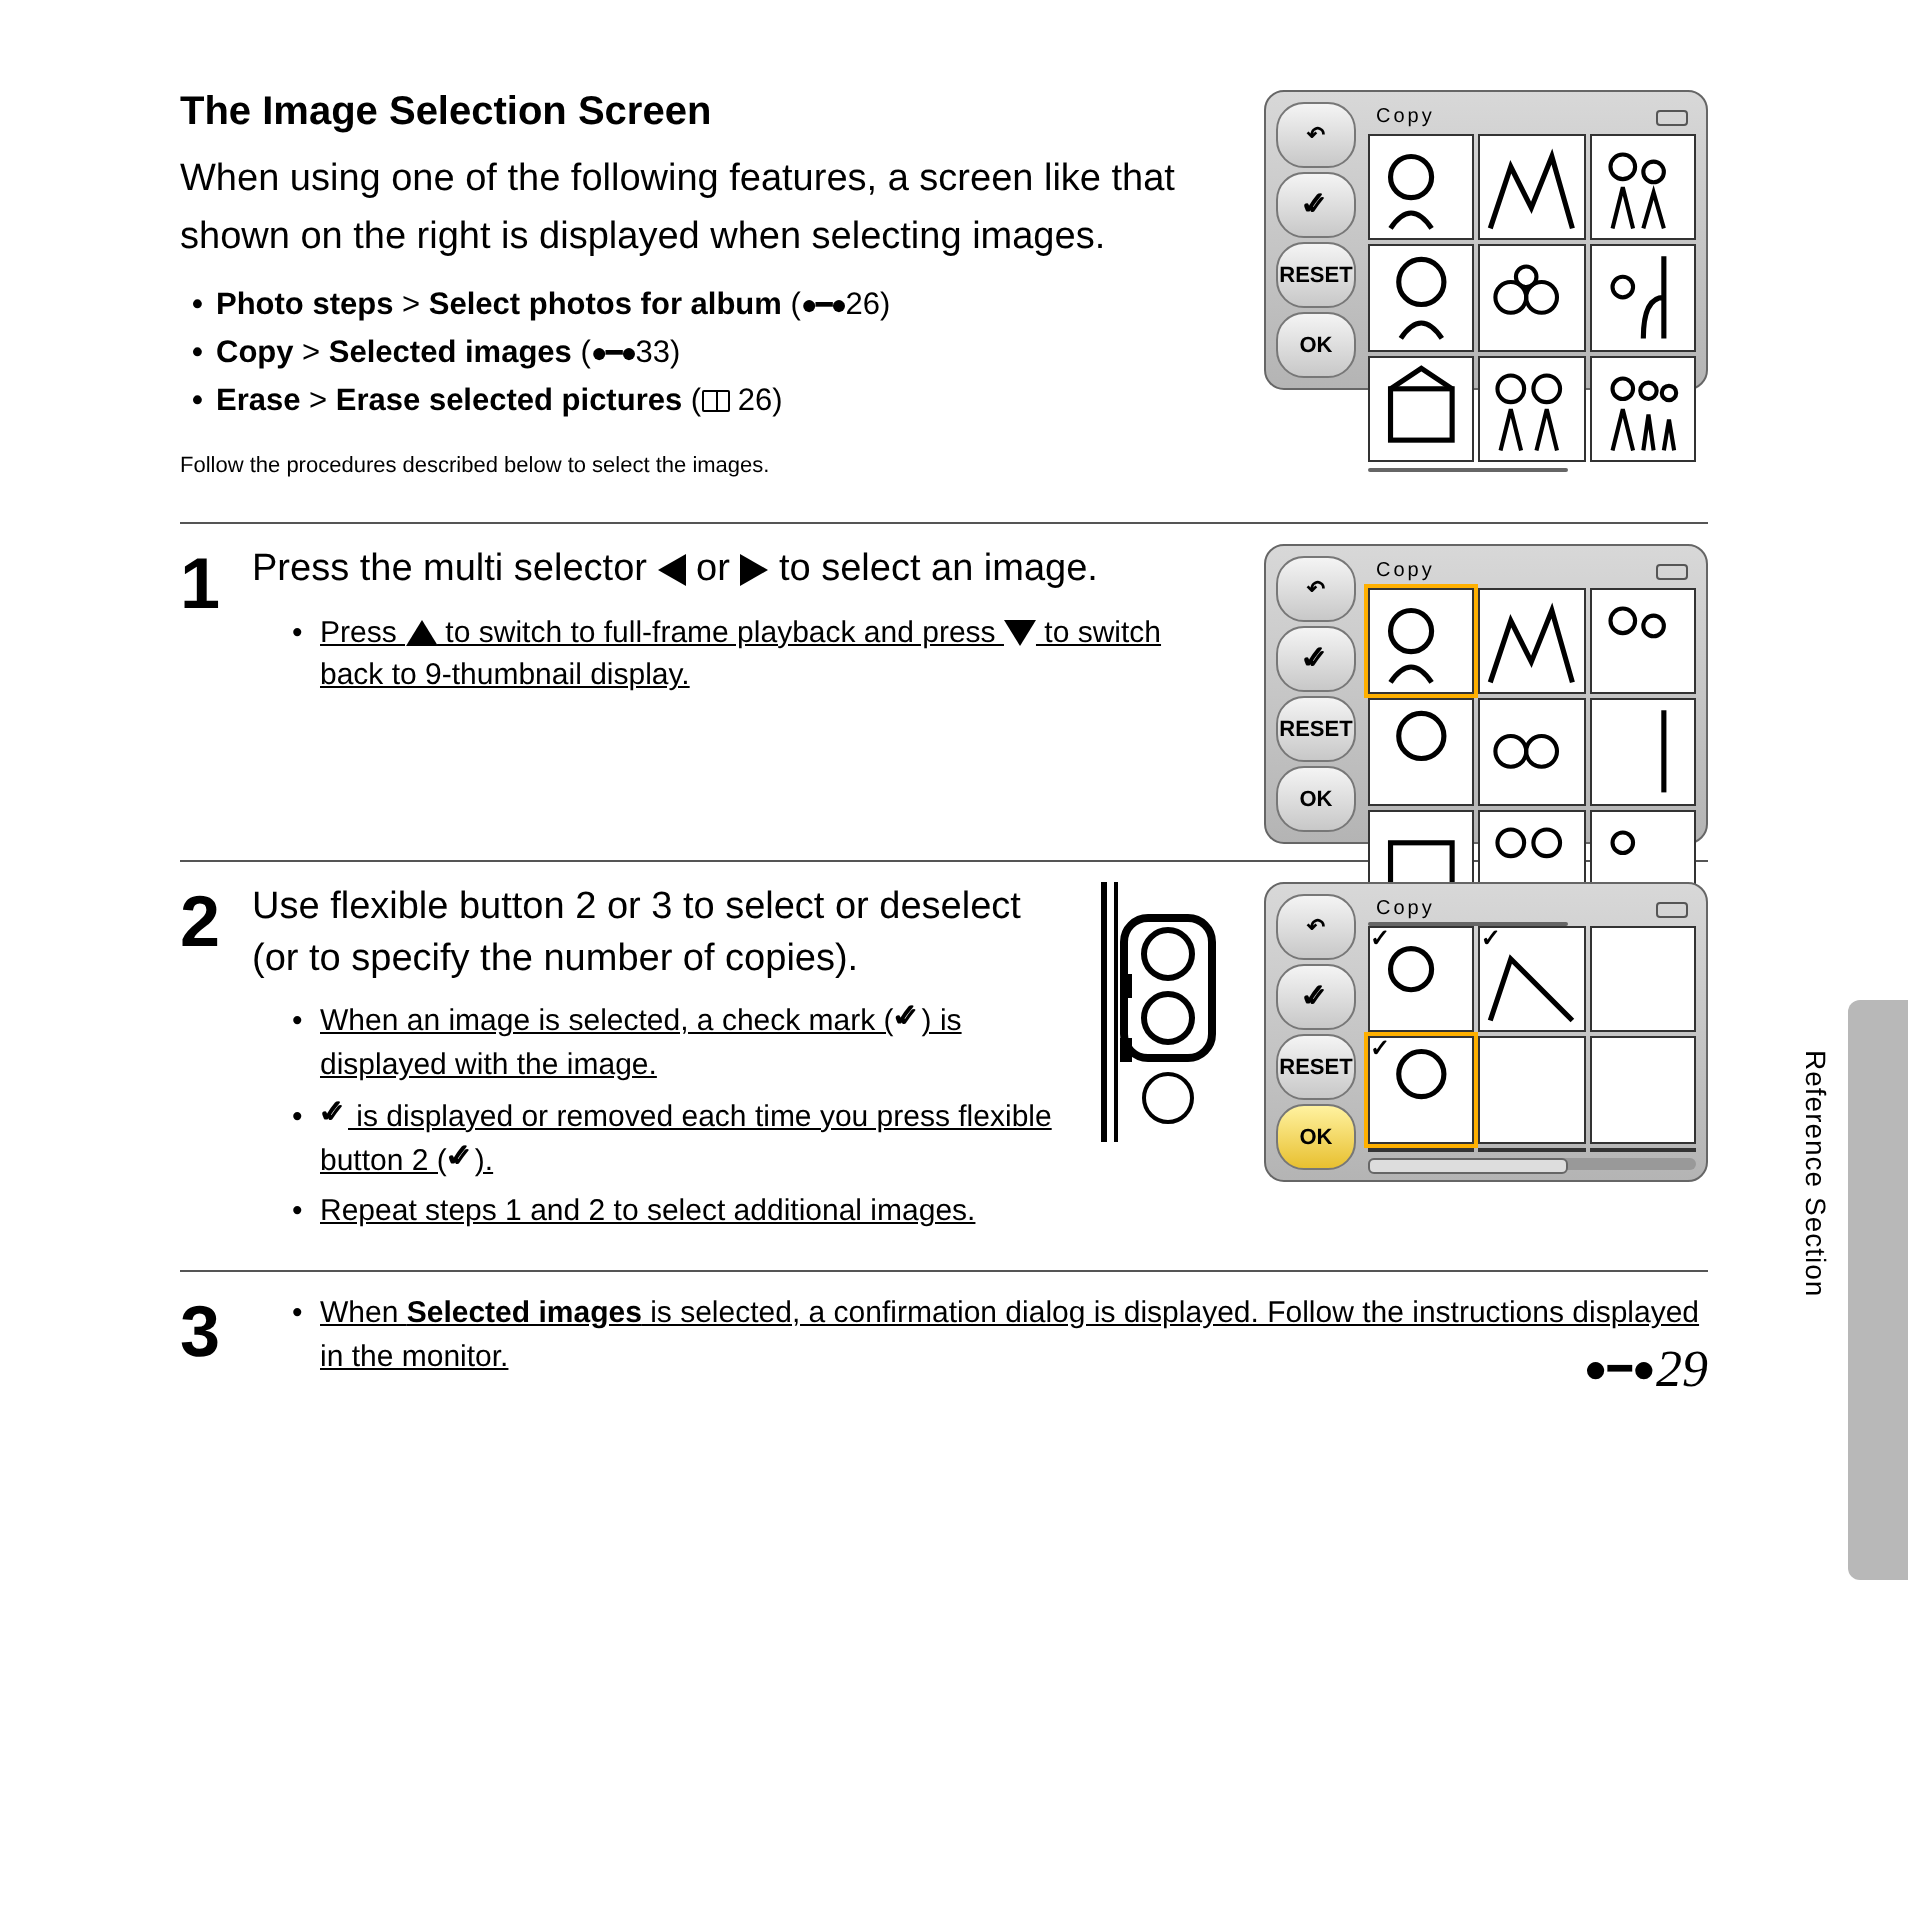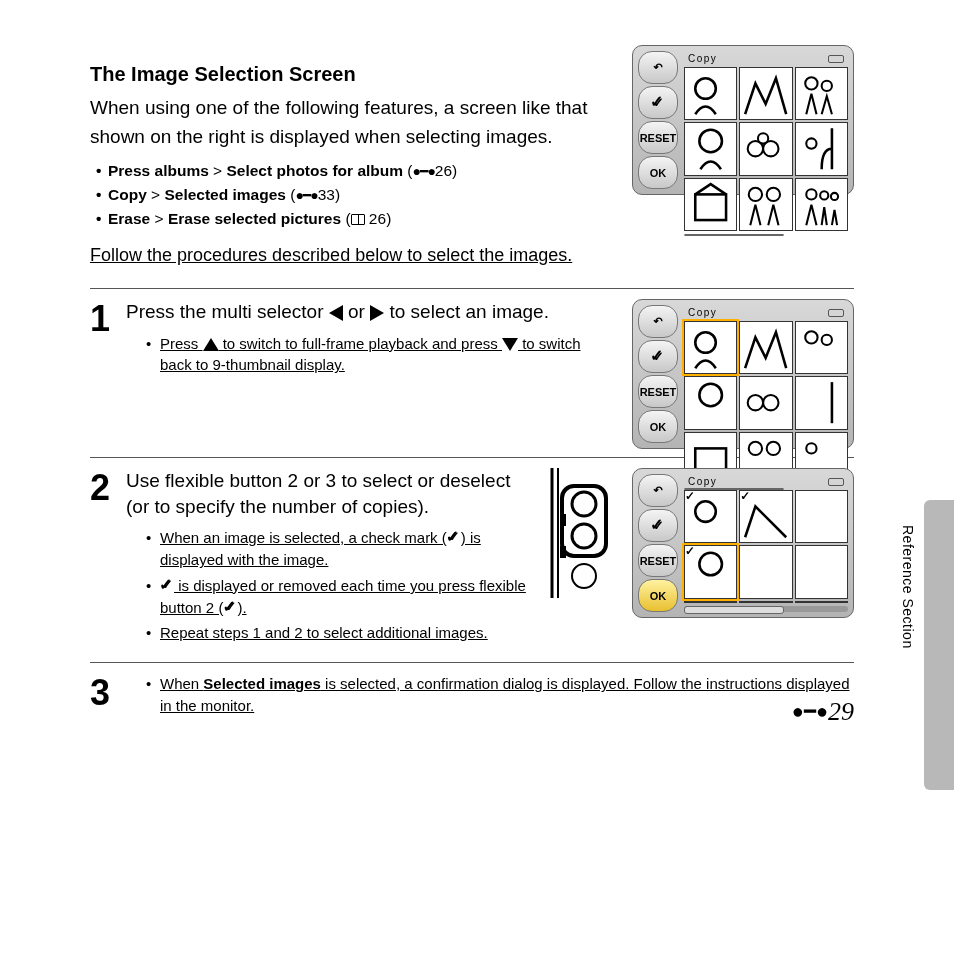--- a/index.html
+++ b/index.html
@@ -29,28 +29,27 @@
   right: 38px;
   top: 525px;
   writing-mode: vertical-rl;
   font-size: 14px;
   letter-spacing: 0.5px;
 }
 h2 {
   font-size: 20px;
   font-weight: 700;
   margin-bottom: 8px;
-  margin-top: 18px;
 }
 .intro { font-size: 19px; line-height: 1.5; margin-bottom: 8px; }
 .feature-list { list-style: none; margin: 4px 0 14px 0; }
 .feature-list li { font-size: 15.5px; line-height: 1.55; padding-left: 18px; position: relative; }
 .feature-list li::before { content:"•"; position:absolute; left:6px; top:0; font-weight:700; }
 .feature-list b { font-weight: 700; }
-.follow { font-size: 18px; margin-bottom: 14px; text-decoration: underline; }
+.follow { font-size: 11px; margin-bottom: 14px; }
 hr.sep { border:none; border-top:1px solid #555; margin: 8px 0 10px 0; }
 .step { display: flex; margin-bottom: 6px; }
 .step-num { font-size: 36px; font-weight: 700; width: 36px; line-height: 1; padding-top: 2px; }
 .step-body { flex:1; }
 .step-title { font-size: 19px; line-height: 1.35; margin-bottom: 8px; }
 .sub-list { list-style:none; padding-left: 18px; text-decoration: underline; }
 .sub-list li { font-size: 15px; line-height: 1.45; margin-bottom: 4px; padding-left: 16px; position:relative; }
 .sub-list li::before { content:"•"; position:absolute; left:2px; }
 .screen-block { float: right; margin-left: 12px; }
 .camera-screen {
@@ -108,21 +107,21 @@
 
   <div class="side-tab"></div>
   <div class="side-label">Reference Section</div>
 
   <div class="row-1">
     <div class="left-col">
       <h2>The Image Selection Screen</h2>
       <p class="intro">When using one of the following features, a screen like that shown on the right is displayed when selecting images.</p>
       <ul class="feature-list">
         <li>
-          <b>Press albums</b> &gt;
+          <b>Photo steps</b> &gt;
           <b>Select photos for album</b>
           (<span class="dumbbell-inline">●━●</span><span>26</span>)
         </li>
         <li>
           <b>Copy</b> &gt;
           <b>Selected images</b>
           (<span class="dumbbell-inline">●━●</span><span>33</span>)
         </li>
         <li>
           <b>Erase</b> &gt;

